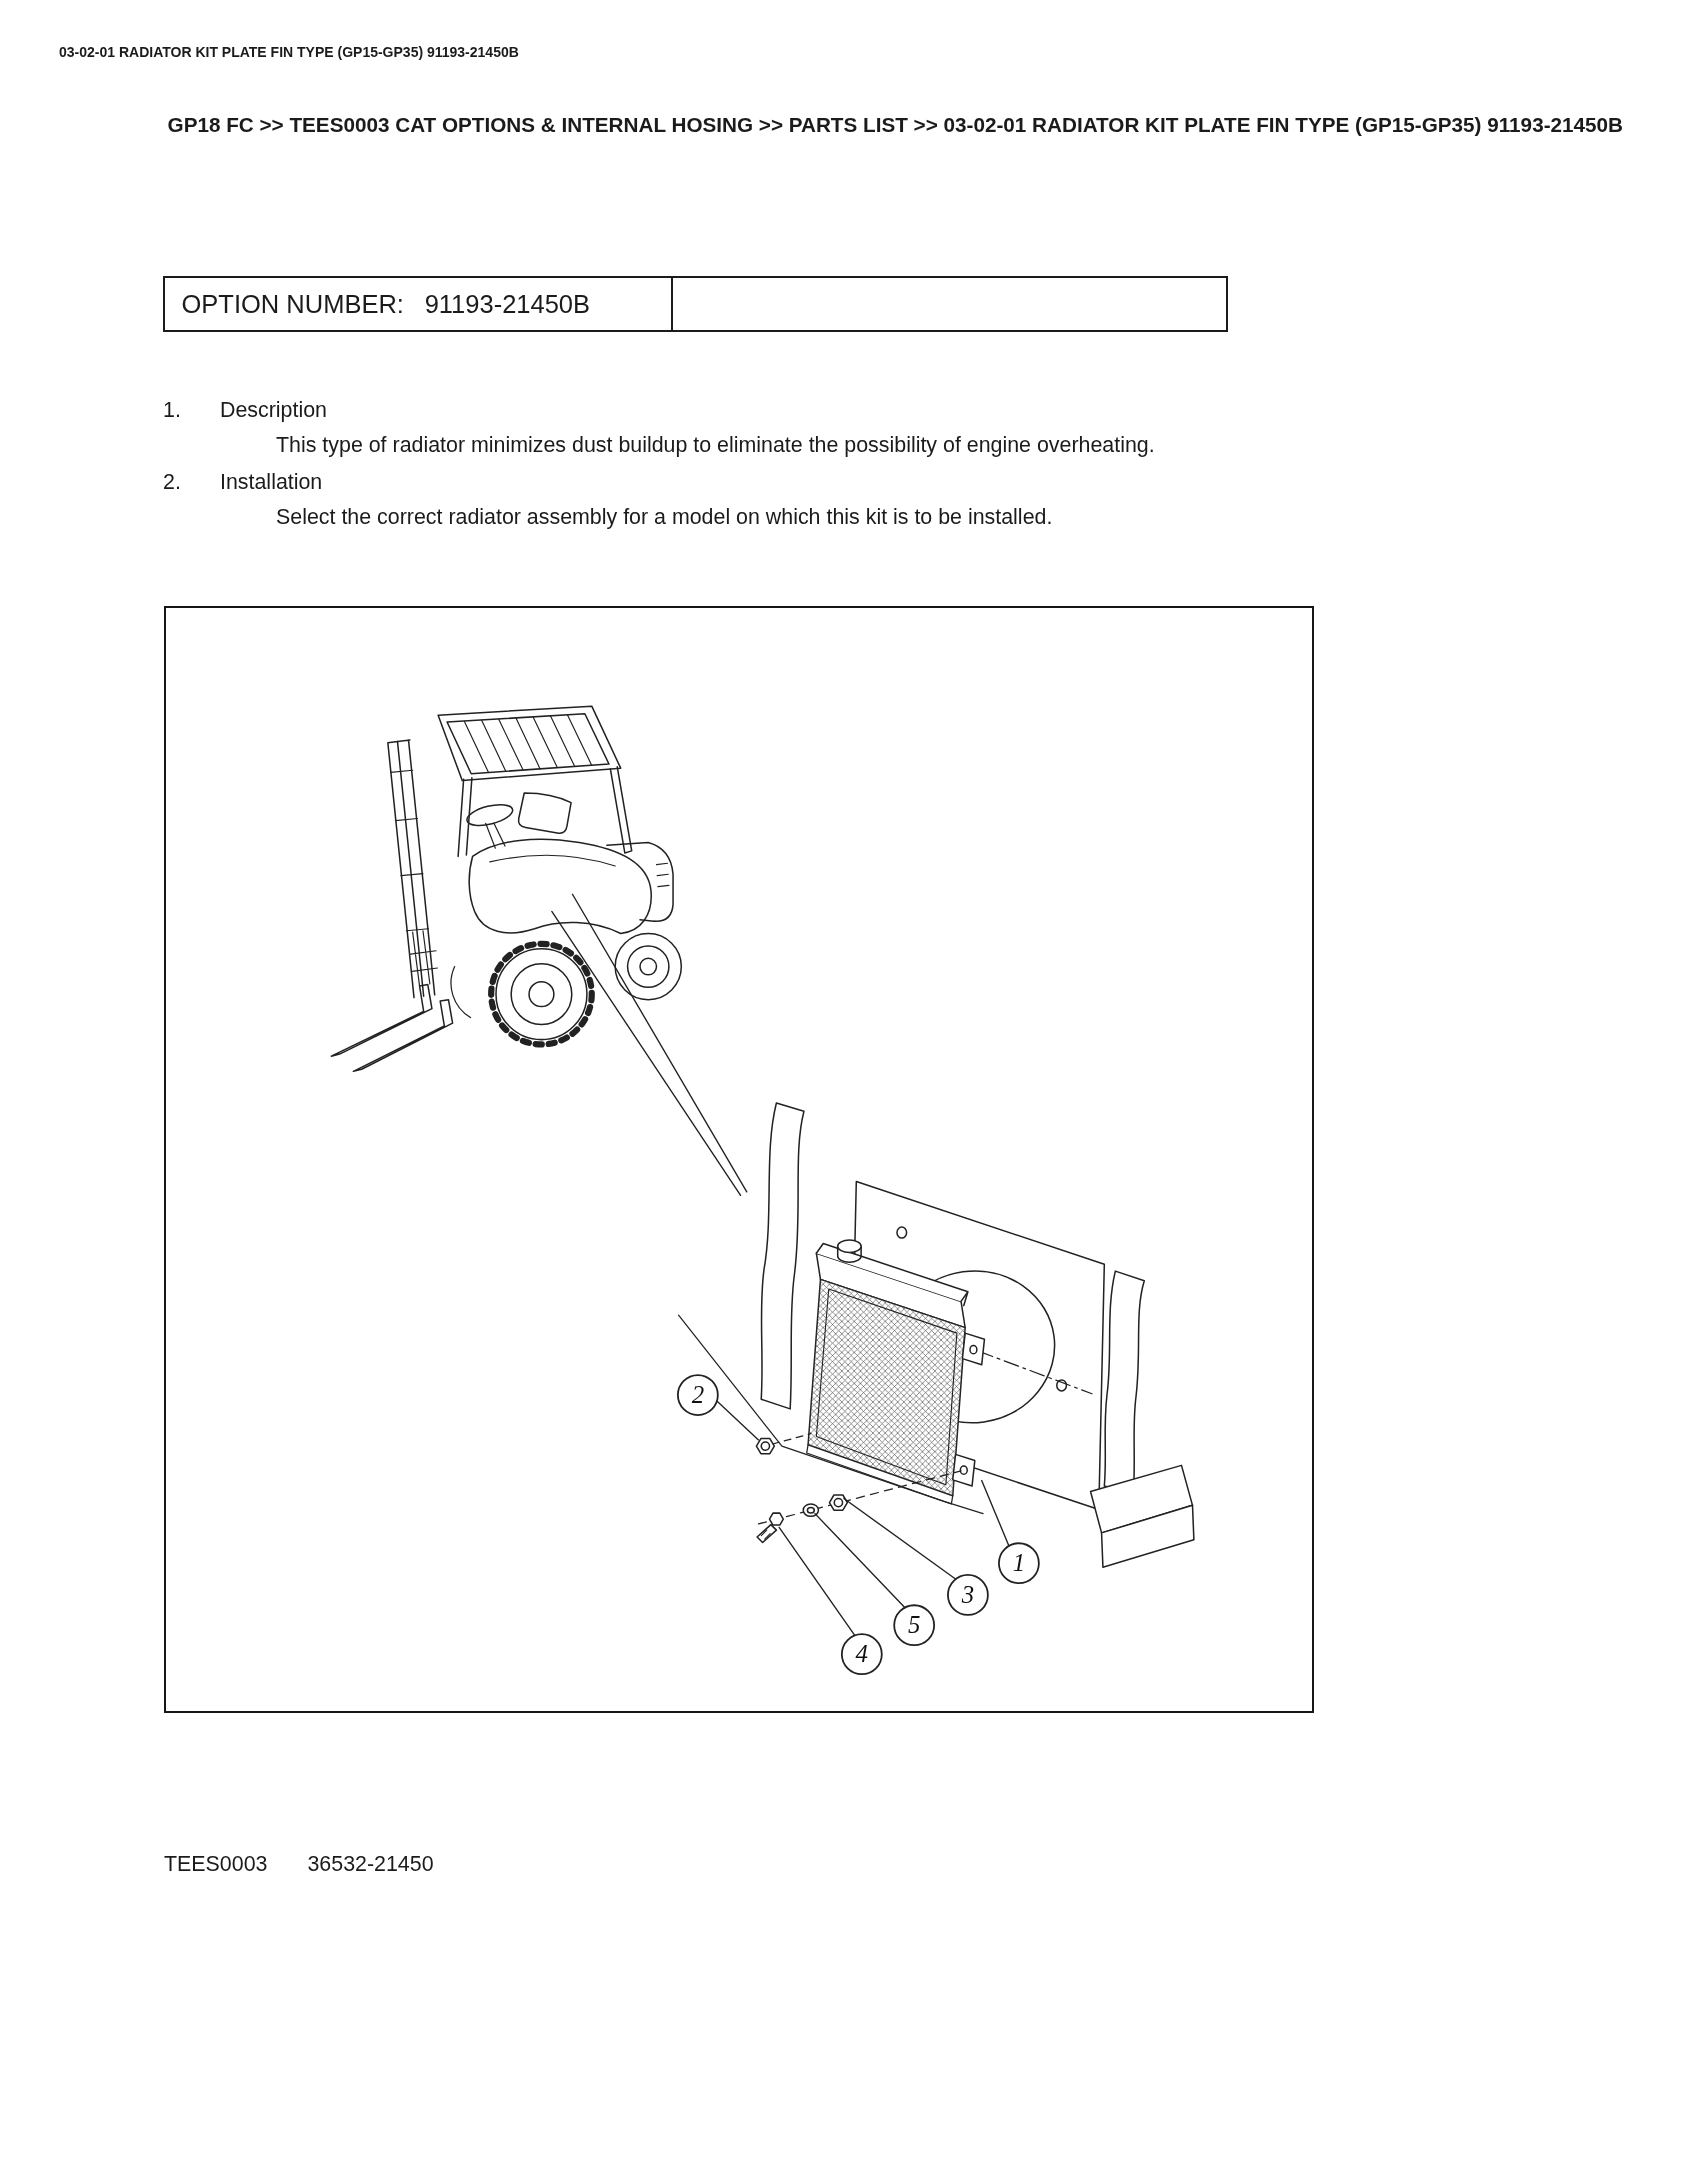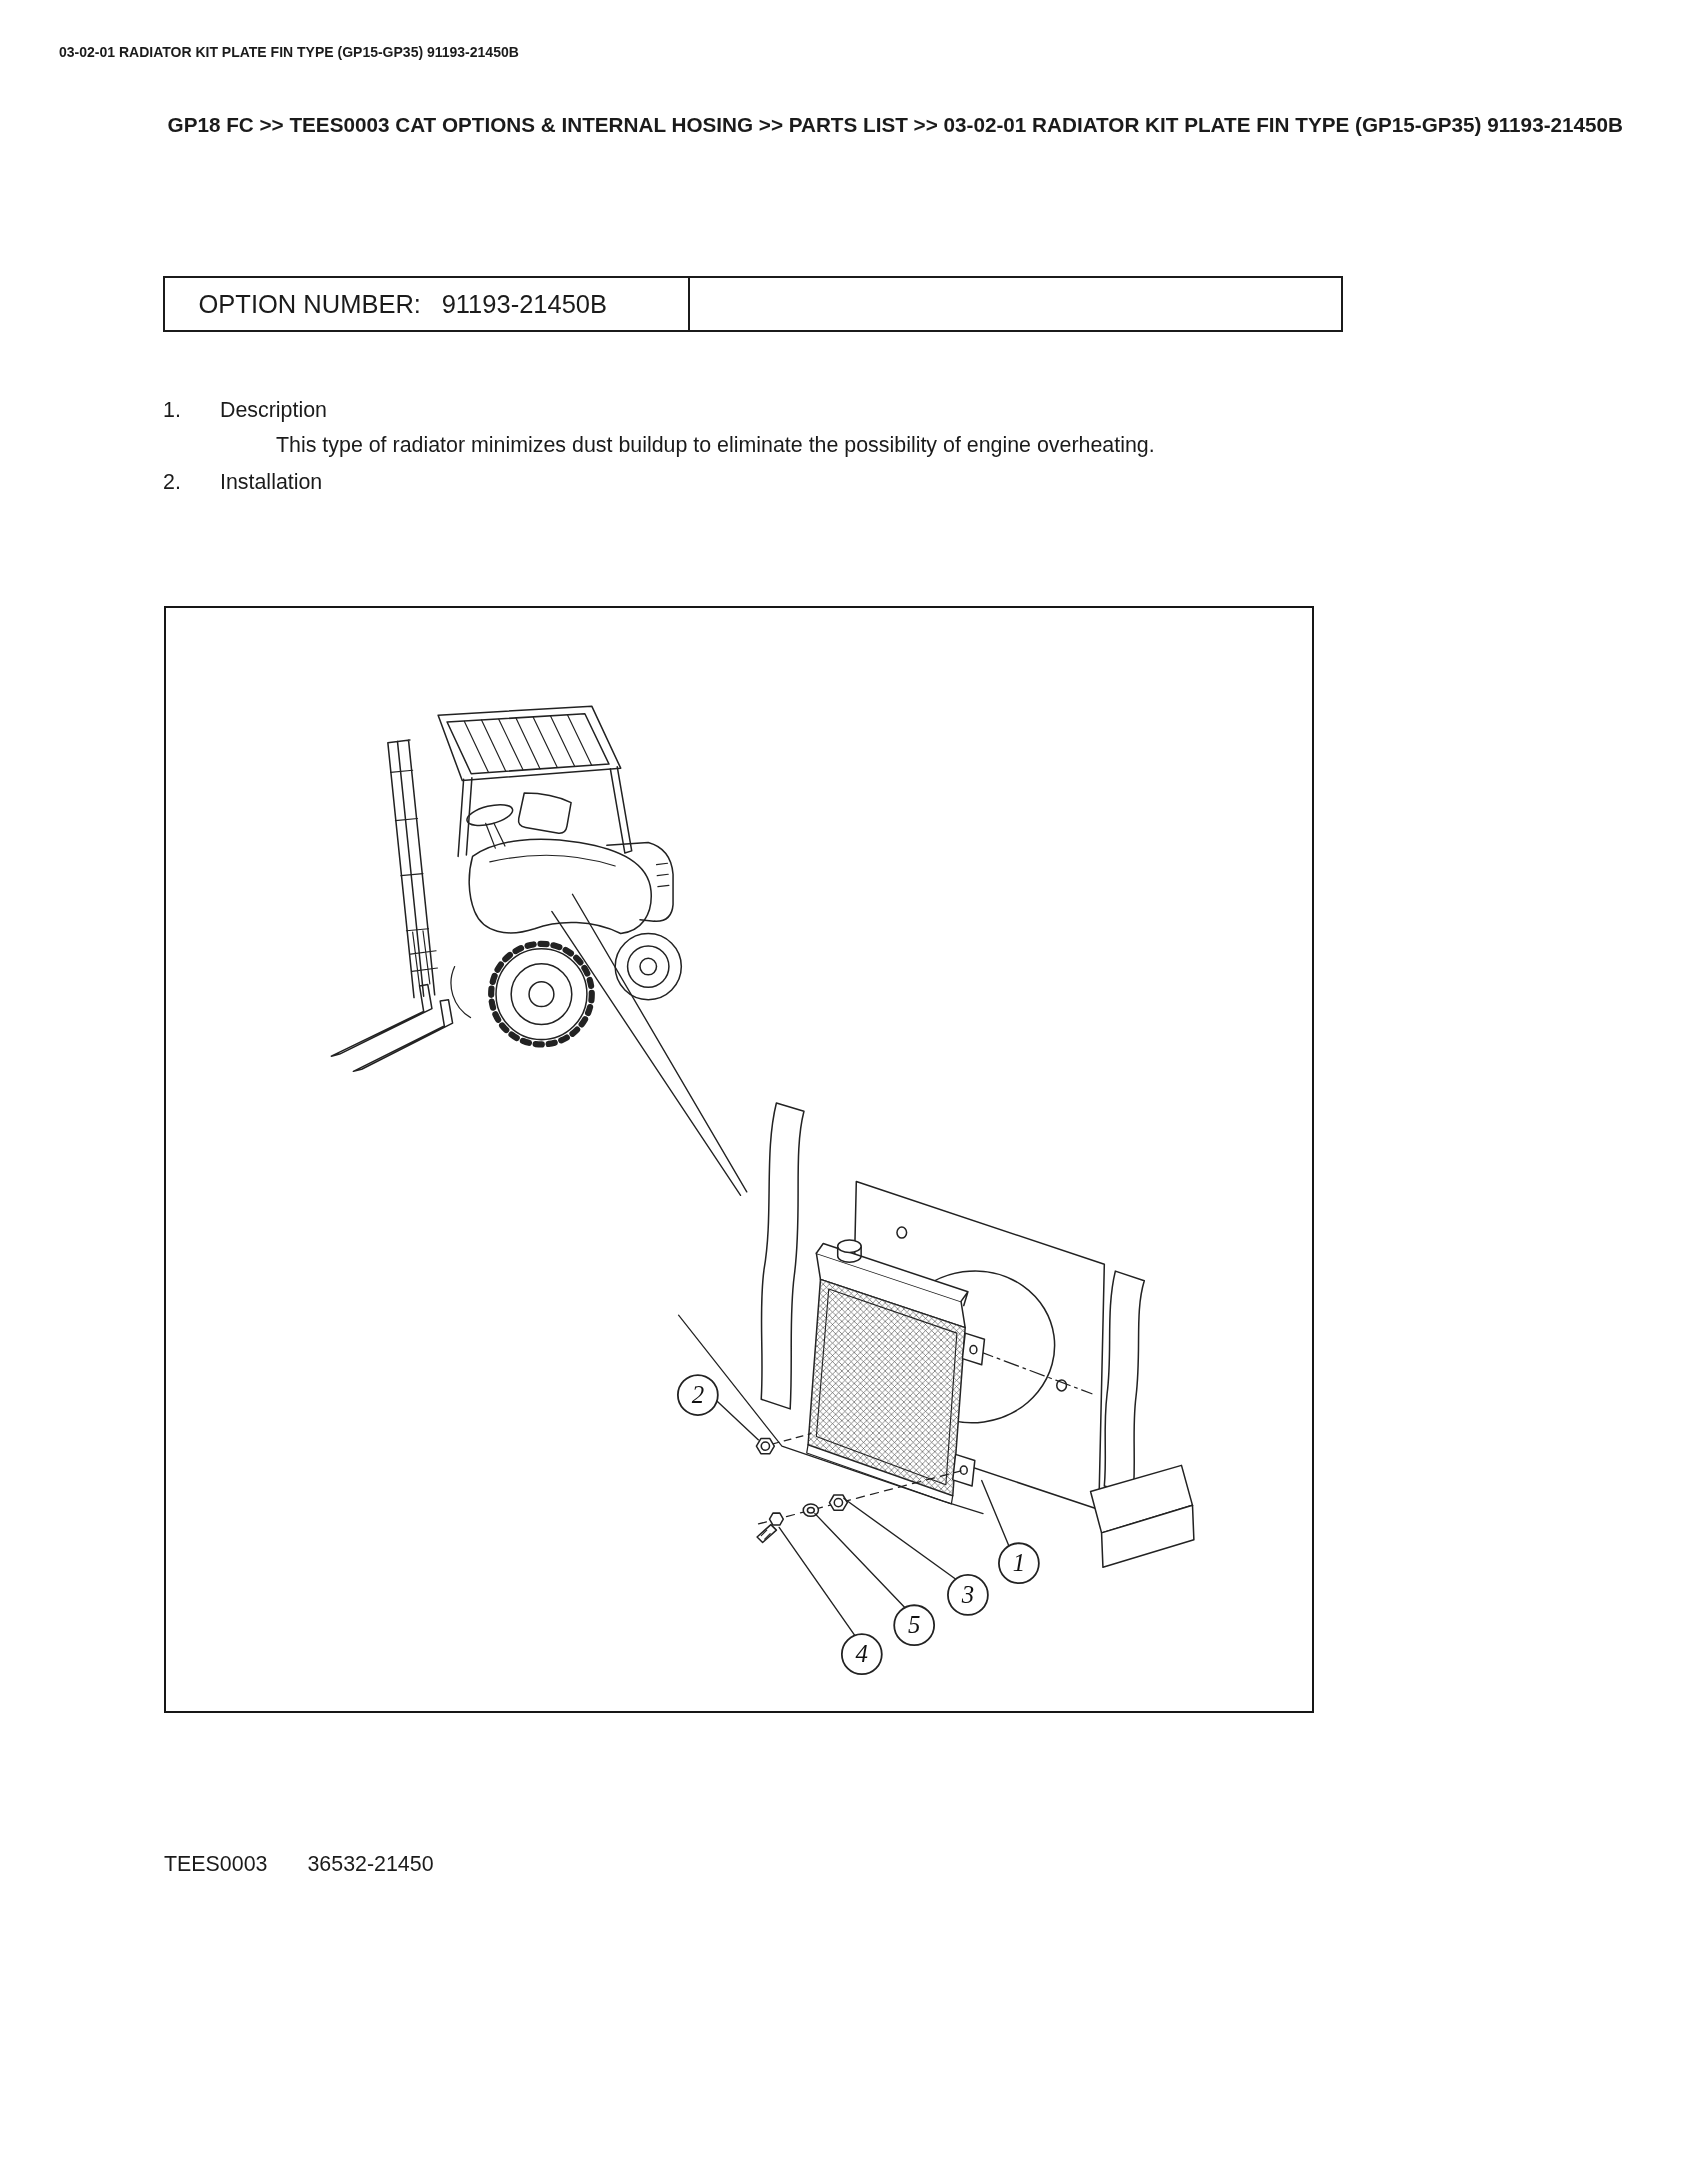--- a/index.html
+++ b/index.html
@@ -9,22 +9,22 @@
   }
   .header-title{
     position:absolute;left:59px;top:44px;
     font-size:14px;font-weight:bold;white-space:nowrap;
   }
   .breadcrumb{
     position:absolute;left:59px;top:108px;width:1564px;
     font-size:20.7px;font-weight:bold;line-height:1.6;text-align:right;
   }
   .option-table{
-    position:absolute;left:163px;top:276px;width:1180px;
-    border:2.1px solid #1b1b1b;display:flex;box-sizing:border-box;background:#fff;padding-left:17px;
+    position:absolute;left:163px;top:276px;width:1065px;
+    border:2.1px solid #1b1b1b;display:flex;box-sizing:border-box;background:#fff;
   }
   .opt-cell{padding:9.6px 16.5px;font-size:25.5px;box-sizing:border-box;line-height:1.3;}
   .opt-left{width:508px;border-right:2.1px solid #1b1b1b;display:flex;gap:20.7px;align-items:flex-start;}
   .opt-right{flex:1;display:flex;gap:20.7px;align-items:flex-start;}
   .opt-label{white-space:nowrap;}
   .desc-lines{display:block;}
   .sections{position:absolute;left:163px;top:398px;width:1213px;font-size:21.4px;}
   .section-row{display:flex;margin-bottom:5.5px;}
   .section-num{width:57px;}
   .section-body{margin-left:113px;margin-bottom:9.6px;line-height:1.5;}
@@ -57,20 +57,21 @@
   <div class="sections">
     <div class="section-row">
       <span class="section-num">1.</span>
       <span>Description</span>
     </div>
     <div class="section-body">This type of radiator minimizes dust buildup to eliminate the possibility of engine overheating.</div>
     <div class="section-row">
       <span class="section-num">2.</span>
       <span>Installation</span>
     </div>
+    <div class="section-body">Select the correct radiator assembly for a model on which this kit is to be installed.</div>
   </div>
 
   <div class="figure-box">
     <svg width="1145" height="1103" viewBox="0 0 1662 1600" xmlns="http://www.w3.org/2000/svg">
       <defs>
         <pattern id="hatch" width="9" height="9" patternUnits="userSpaceOnUse">
           <path d="M0 0 L9 9 M9 0 L0 9" stroke="#4a4a4a" stroke-width="0.9" fill="none"></path>
         </pattern>
       </defs>
 

